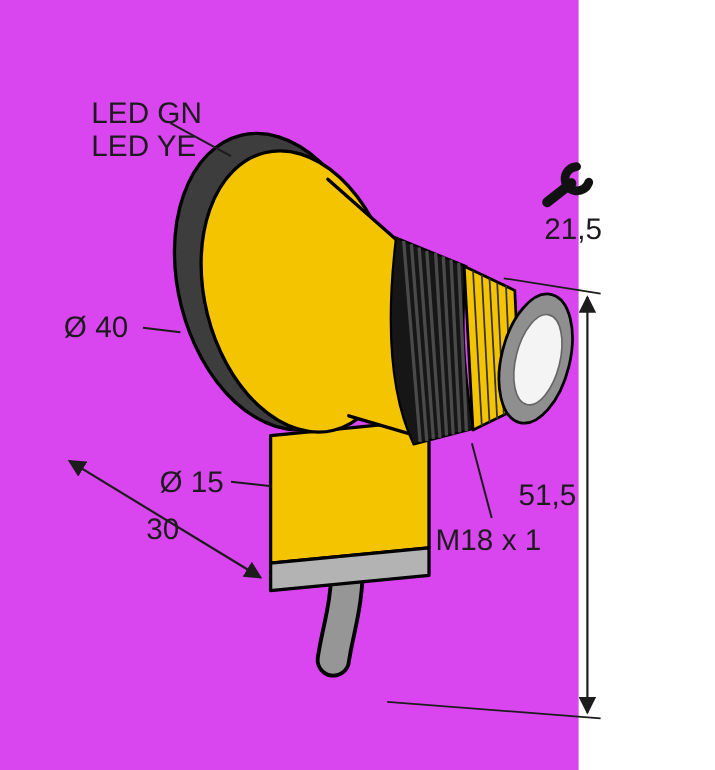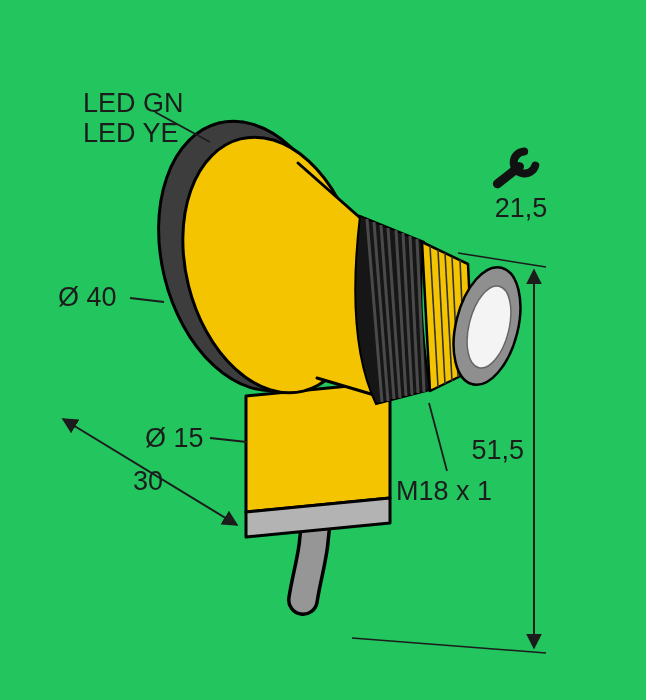--- a/index.html
+++ b/index.html
@@ -1,17 +1,17 @@
 <!DOCTYPE html>
 <html><head>
 <meta charset="utf-8">
 <style>
   html, body { margin: 0; padding: 0; background: #ffffff; }
   .canvas {
-    width: 646px; height: 700px; position: relative; background: #22c55e;
+    width: 526px; height: 700px; position: relative; background: #d946ef;
     font-family: "Liberation Sans", sans-serif;
   }
   svg { display: block; }
   .dim-text {
     font-family: "Liberation Sans", sans-serif;
     font-size: 27px;
     fill: #1c1c1c;
   }
   .outline { stroke: #000000; }
   .leader { stroke: #1c1c1c; stroke-width: 1.8; fill: none; }

